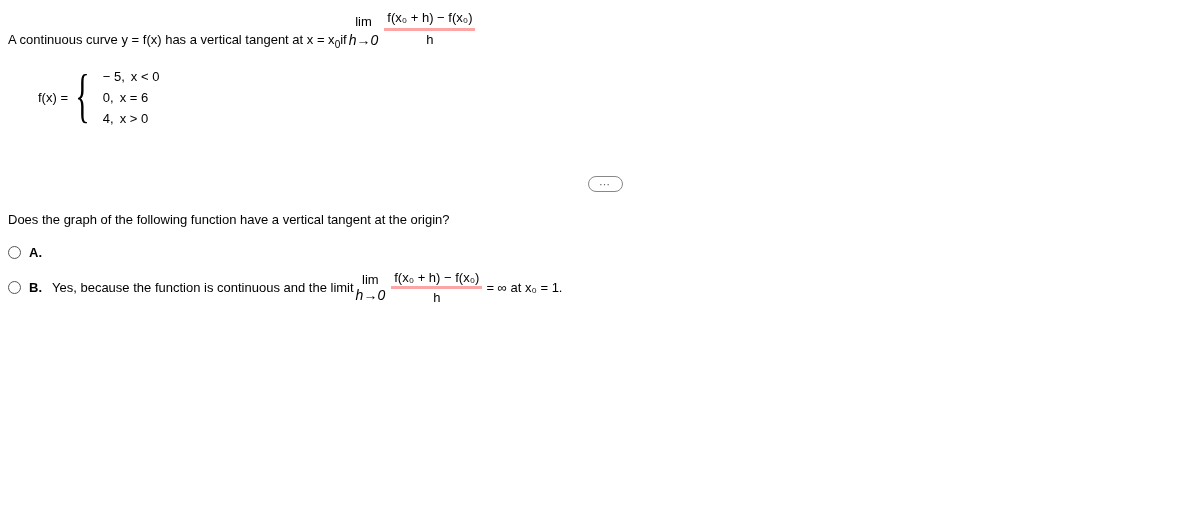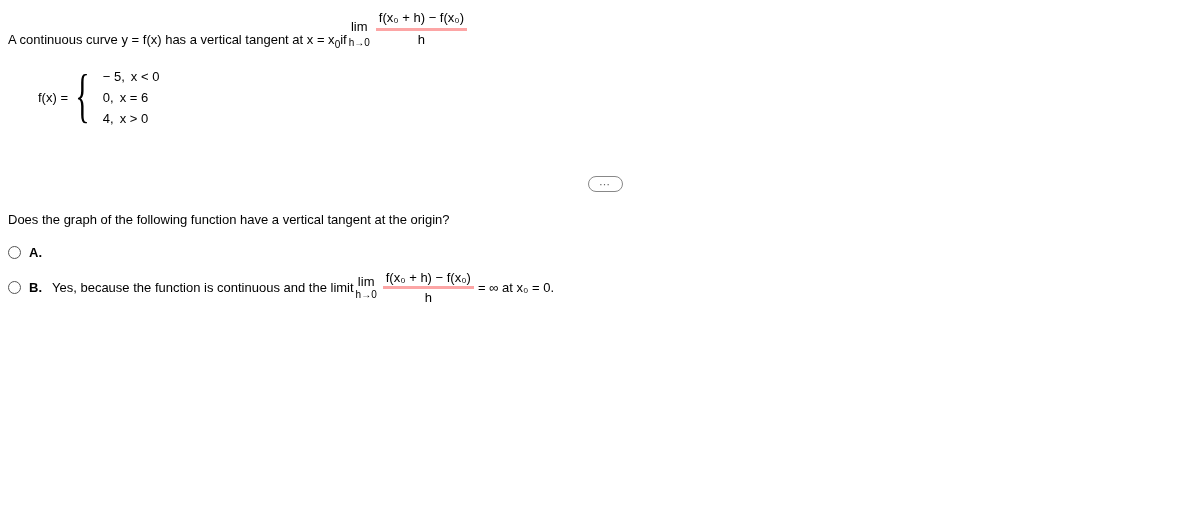--- a/index.html
+++ b/index.html
@@ -32,21 +32,21 @@
   .frac .den { padding-top: 1px; }
   .lim {
     display: inline-flex;
     flex-direction: column;
     align-items: center;
     vertical-align: middle;
     font-size: 13px;
     margin: 0 2px;
   }
   .lim .top { }
-  .lim .bot { font-size: 10px; }
+  .lim .bot { font-size: 14px; font-style: italic; }
   .piecewise {
     display: flex;
     align-items: center;
     margin: 20px 0 20px 30px;
   }
   .brace {
     font-size: 60px;
     line-height: 50px;
     font-weight: 100;
     margin-right: 6px;
@@ -162,18 +162,18 @@
   <span class="inline nowrap">
     <span>Yes, because the function is continuous and the limit </span>
     <span class="lim">
       <span class="top">lim</span>
       <span class="bot">h→0</span>
     </span>
     <span class="frac">
       <span class="num">f(x₀ + h) − f(x₀)</span>
       <span class="den">h</span>
     </span>
-    <span> = ∞ at x₀ = 0.</span>
+    <span> = ∞ at x₀ = 1.</span>
   </span>
 </div>
 
 
 
 
 </body></html>

